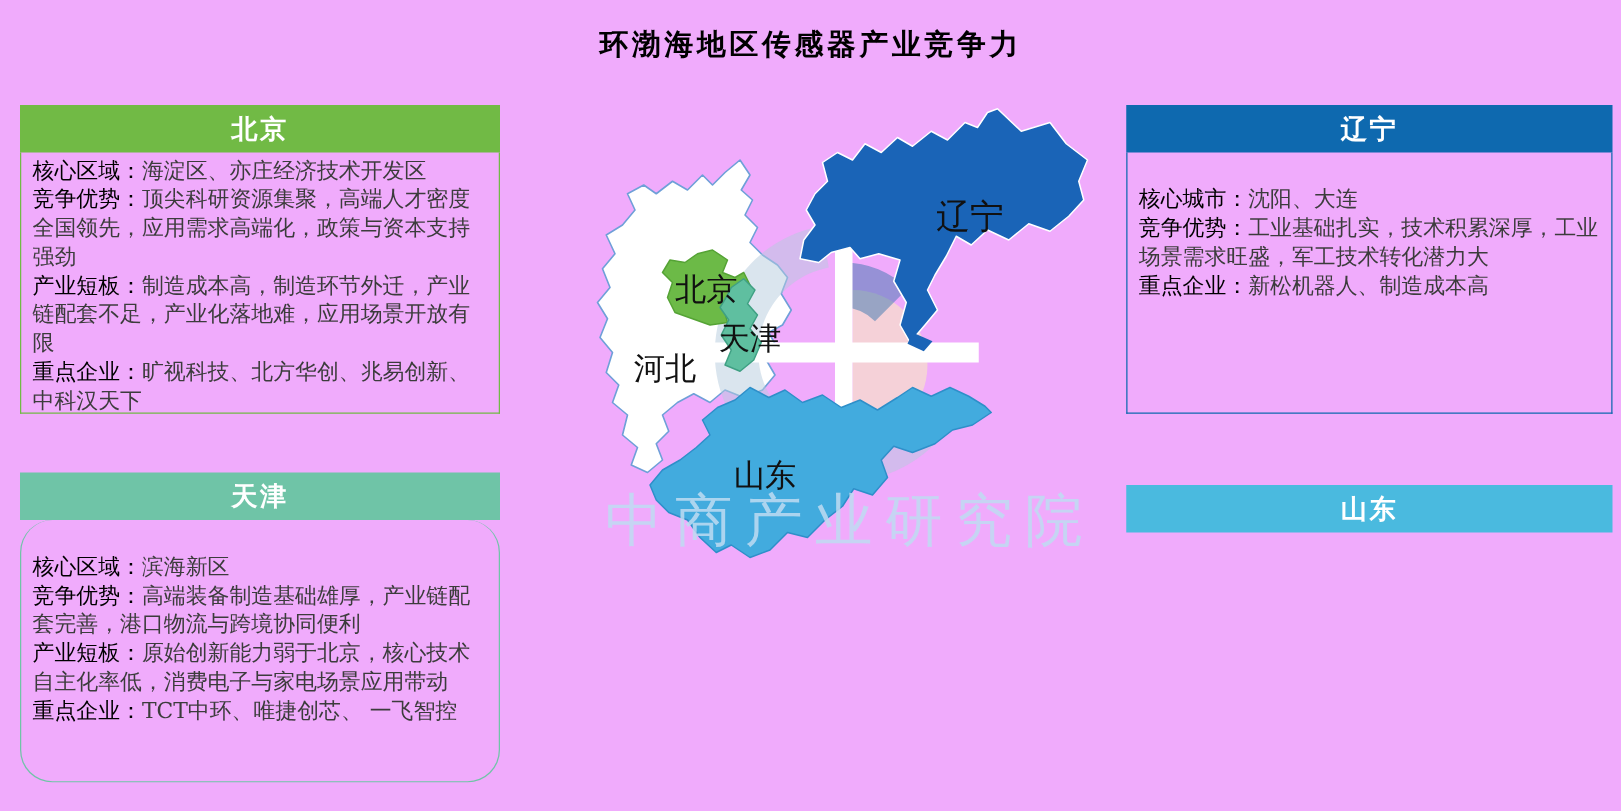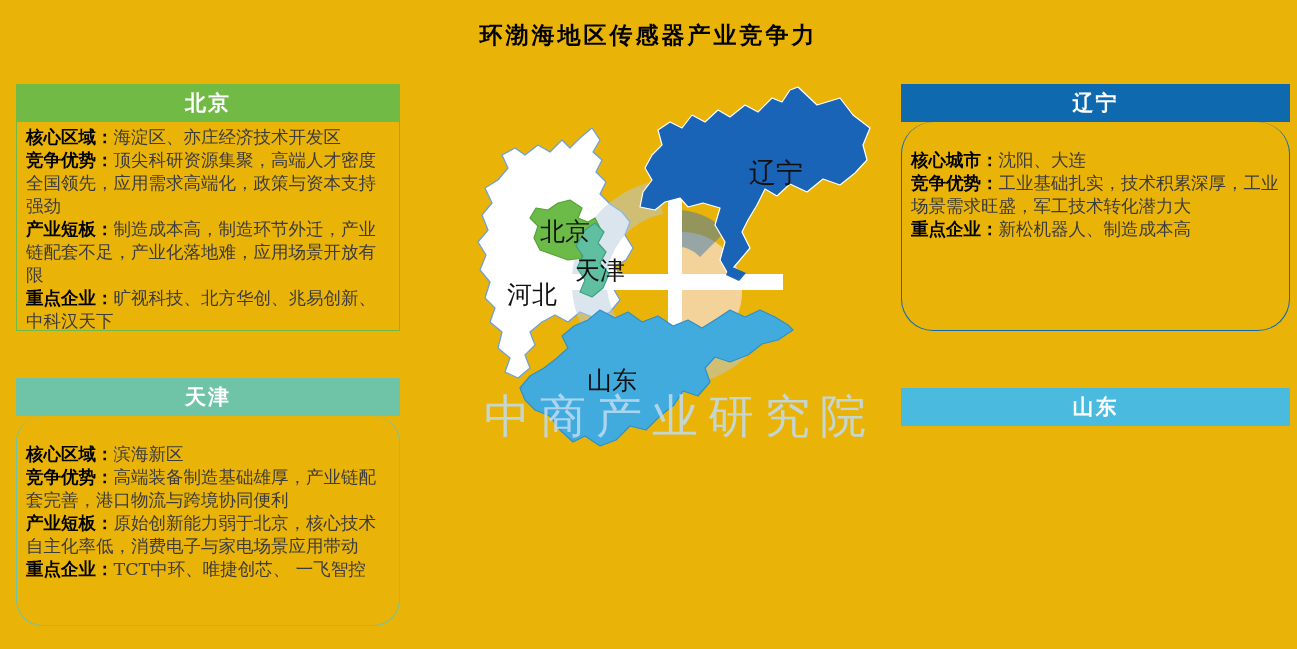--- a/index.html
+++ b/index.html
@@ -1,35 +1,35 @@
 <!DOCTYPE html>
 <html><head>
 <meta charset="utf-8">
 <style>
   html,body{margin:0;padding:0;background:#fff;}
   .canvas{
-    position:relative;width:1297px;height:649px;background:#eab308;overflow:hidden;
+    position:relative;width:1297px;height:649px;background:#f0abfc;overflow:hidden;
     font-family:"DejaVu Serif","Liberation Serif",serif;
   }
   .title{
     position:absolute;top:20px;left:0;width:100%;text-align:center;
     font-size:23px;font-weight:700;color:#000;letter-spacing:3px;
   }
   .panel{position:absolute;box-sizing:border-box;}
   .panel-header{
     height:38px;line-height:38px;text-align:center;color:#fff;
     font-size:21px;font-weight:700;letter-spacing:2px;
   }
   .panel-body{
     box-sizing:border-box;border:1px solid #999;border-top:none;
     padding:4px 9px 6px 9px;overflow:hidden;
     font-size:17.5px;line-height:23px;color:#3c3c3c;height:calc(100% - 38px);
   }
   .panel-body.pt1{padding-top:27px;}
-  .row b{color:#000;font-weight:700;}
+  .row b{color:#000;font-weight:400;}
   .map-wrap{position:absolute;left:430px;top:60px;width:460px;height:420px;}
   .map-wrap svg{display:block;width:460px;height:420px;}
   text{font-family:"DejaVu Serif","Liberation Serif",serif;}
 </style>
 </head>
 <body>
 
 <div class="canvas">
 
   <div class="title">环渤海地区传感器产业竞争力</div>
@@ -49,21 +49,21 @@
     <div class="panel-body pt1" style="border-color: rgb(111, 196, 167); border-radius: 26px;">
       <div class="row"><b>核心区域：</b><span>滨海新区</span></div>
       <div class="row"><b>竞争优势：</b><span>高端装备制造基础雄厚，产业链配套完善，港口物流与跨境协同便利</span></div>
       <div class="row"><b>产业短板：</b><span>原始创新能力弱于北京，核心技术自主化率低，消费电子与家电场景应用带动</span></div>
       <div class="row"><b>重点企业：</b><span>TCT中环、唯捷创芯、 一飞智控</span></div>
     </div>
   </div>
 
   <div class="panel" style="left:901px;top:84px;width:389px;height:247px">
     <div class="panel-header" style="background-color: rgb(14, 105, 175);">辽宁</div>
-    <div class="panel-body pt1" style="border-color: rgb(14, 105, 175); border-radius: 32px;">
+    <div class="panel-body pt1" style="border-color: rgb(14, 105, 175);">
       <div class="row"><b>核心城市：</b><span>沈阳、大连</span></div>
       <div class="row"><b>竞争优势：</b><span>工业基础扎实，技术积累深厚，工业场景需求旺盛，军工技术转化潜力大</span></div>
       <div class="row"><b>重点企业：</b><span>新松机器人、制造成本高</span></div>
     </div>
   </div>
 
   <div class="panel" style="left:901px;top:388px;width:389px;height:253px">
     <div class="panel-header" style="background-color: rgb(74, 186, 223);">山东</div>
   </div>
 

